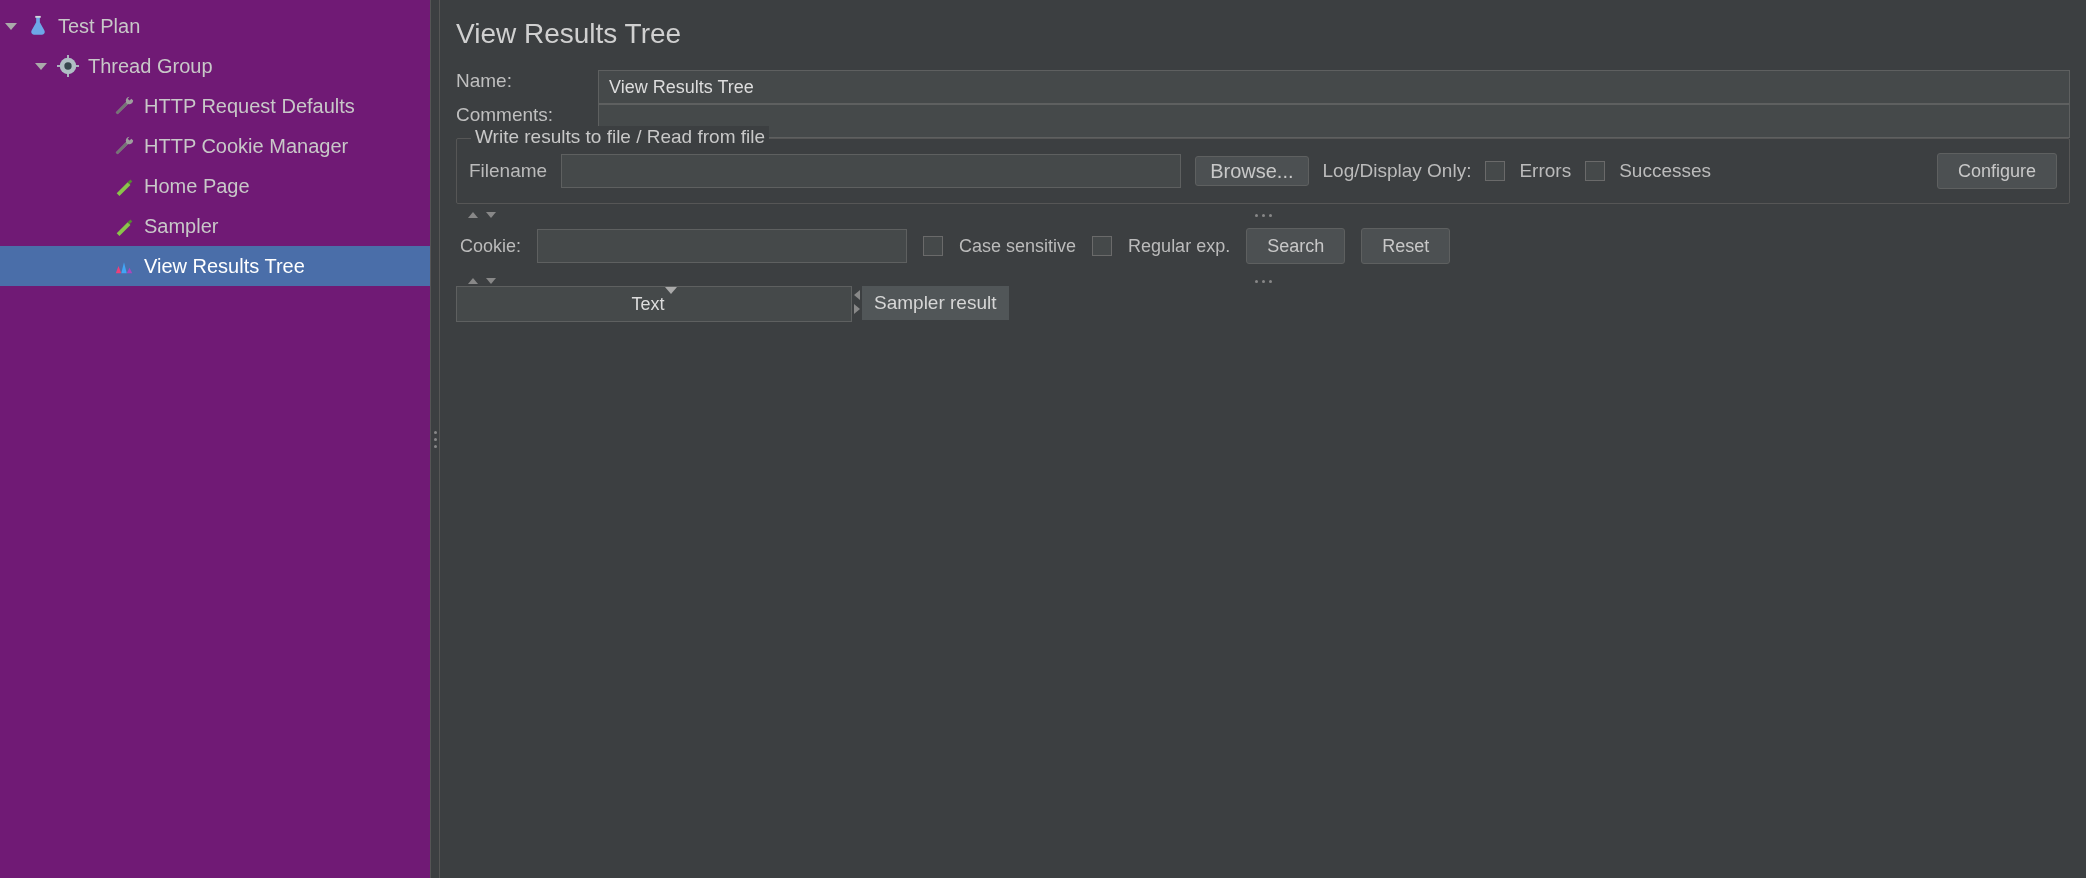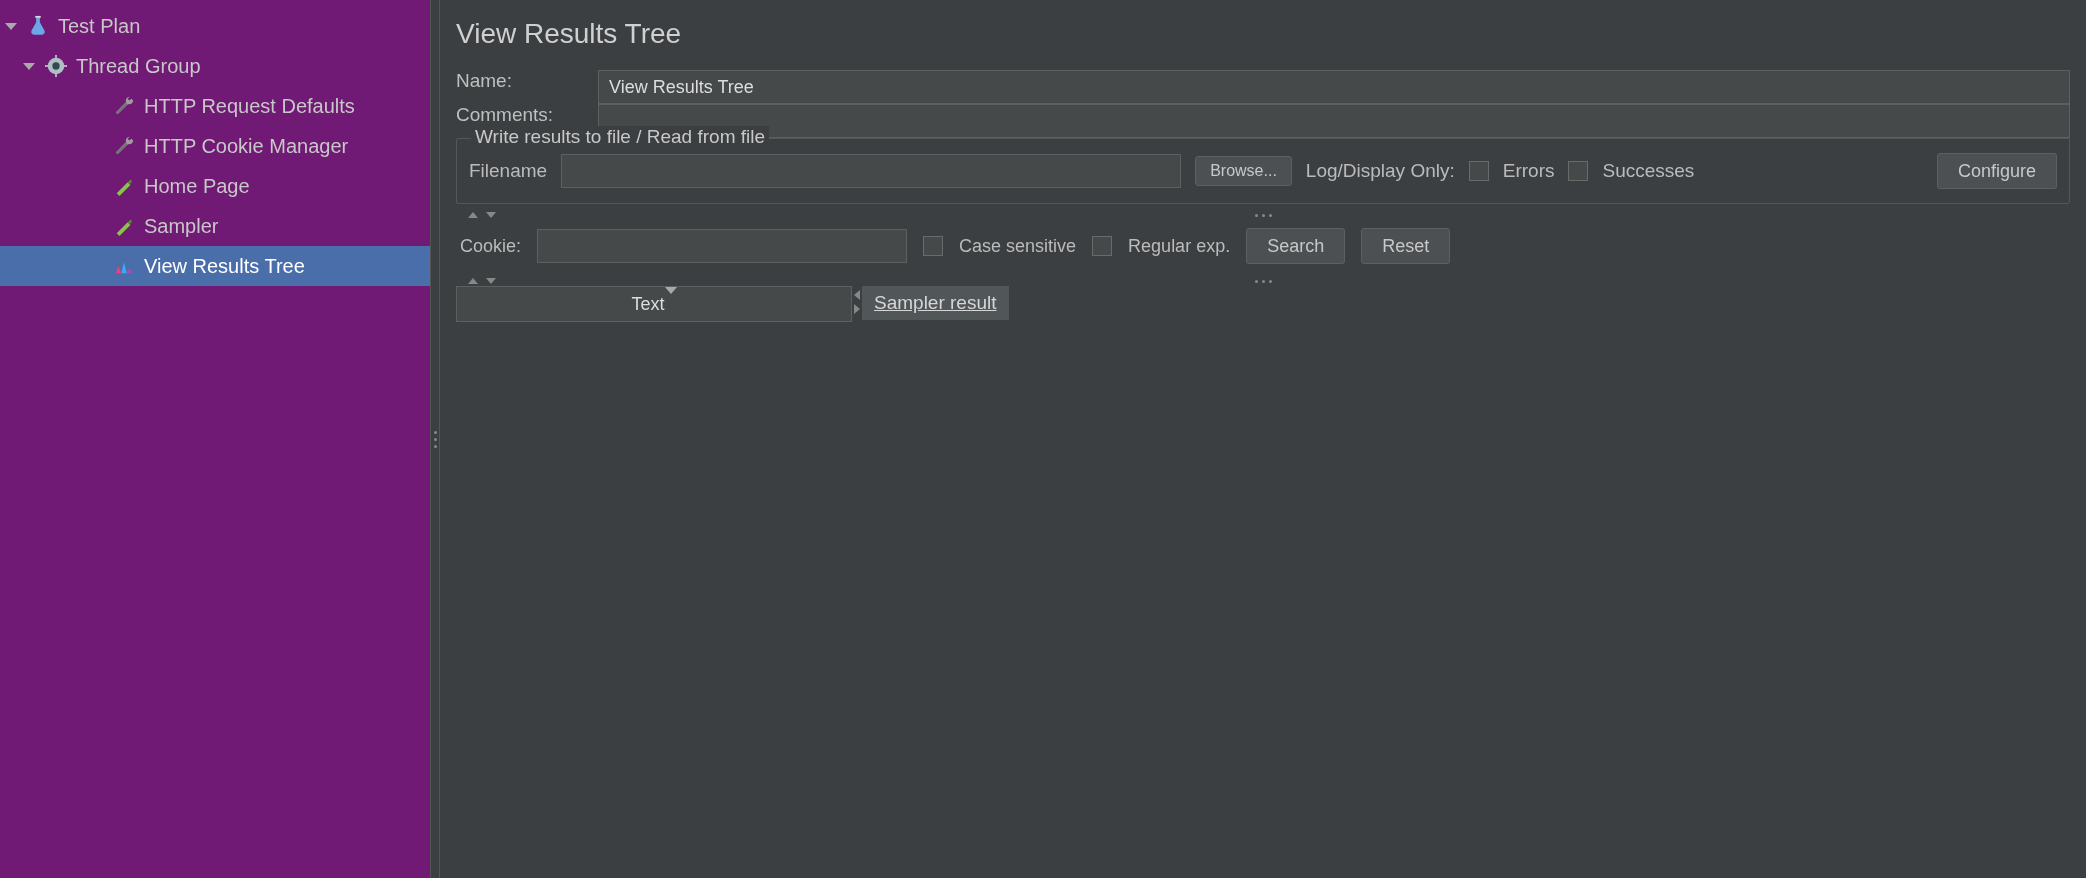--- a/index.html
+++ b/index.html
@@ -133,21 +133,21 @@
 .btn {
   background: #4c5052;
   border: 1px solid #5e6060;
   color: #c8c8c8;
   height: 36px;
   padding: 0 20px;
   font-size: 18px;
   border-radius: 3px;
   cursor:pointer;
 }
-.btn.small { height:30px; font-size:16px; padding:0 14px;}
+.btn.small { height:30px; font-size:20px; padding:0 14px;}
 .chk {
   width:20px;height:20px;border:1px solid #6a6a6a;background:#45494a;display:inline-block;
 }
 .search-bar {
   display:flex;
   align-items:center;
   gap:16px;
   padding: 8px 4px 12px 4px;
 }
 .lower {
@@ -175,25 +175,24 @@
   display:flex;
   flex-direction:column;
 }
 .tab {
   display:inline-block;
   background:#515658;
   padding: 6px 12px;
   font-size:19px;
   color:#d6d6d6;
   border-bottom:2px solid #3c3f41;
-  text-decoration:underline;
 }
 .tab-strip { height:38px; }
 .indent0 { padding-left: 4px; }
-.indent1 { padding-left: 22px; }
+.indent1 { padding-left: 34px; }
 .indent2 { padding-left: 112px; }
 </style>
 </head>
 <body>
 
 <div class="tree-panel">
   <div class="tree-row indent0">
     <span class="tree-toggle">
         <span class="chev-down"></span>
       </span>

